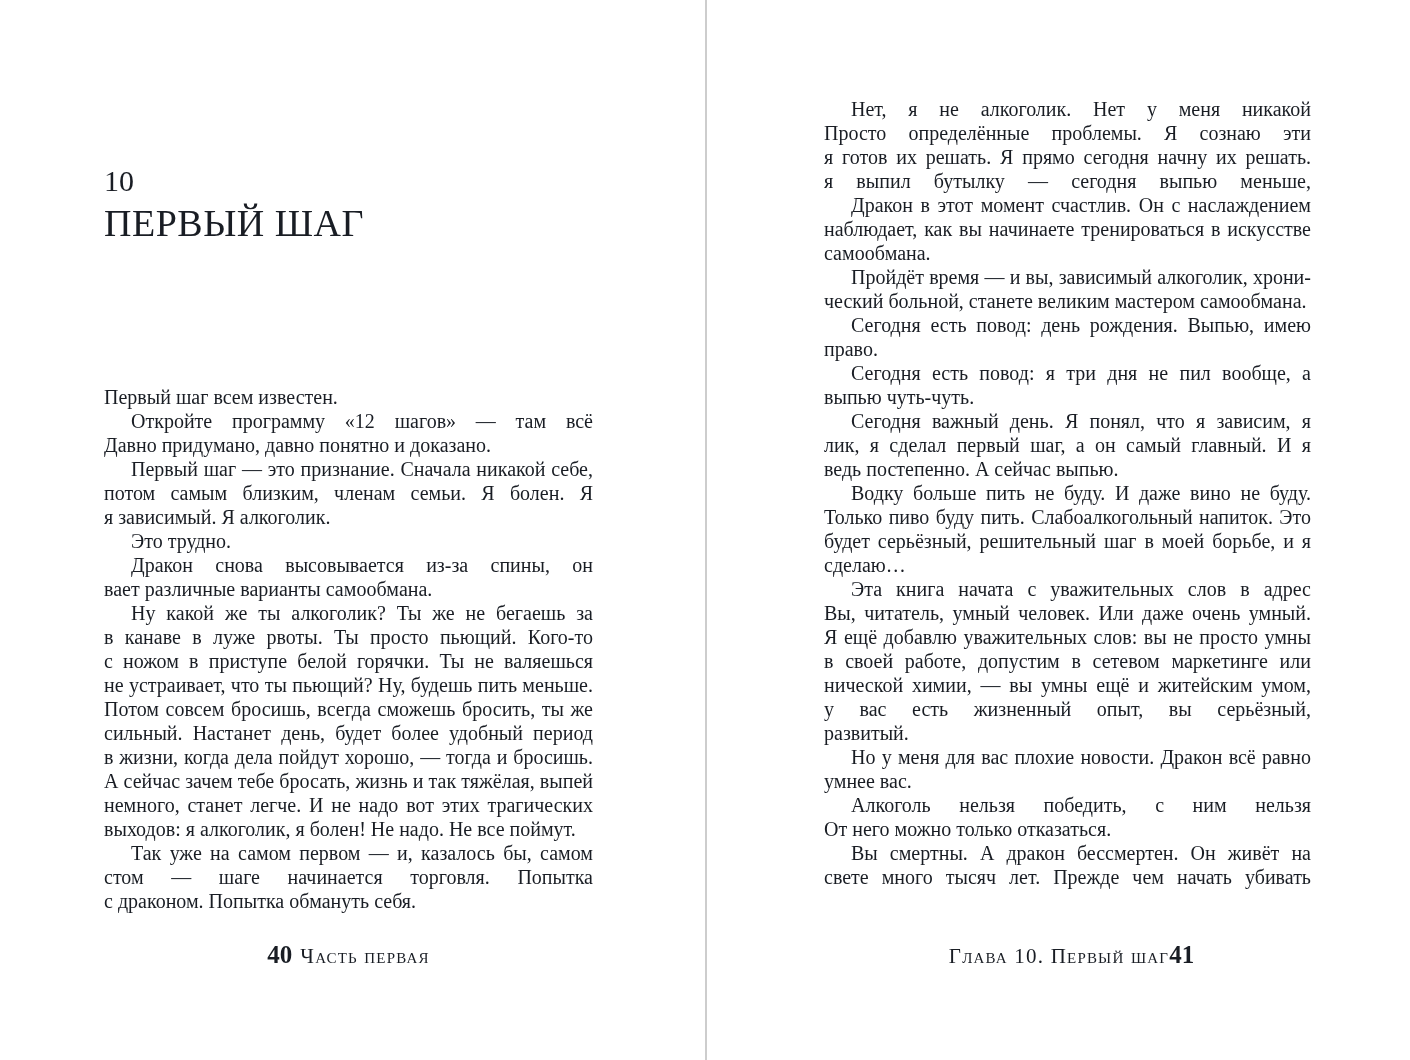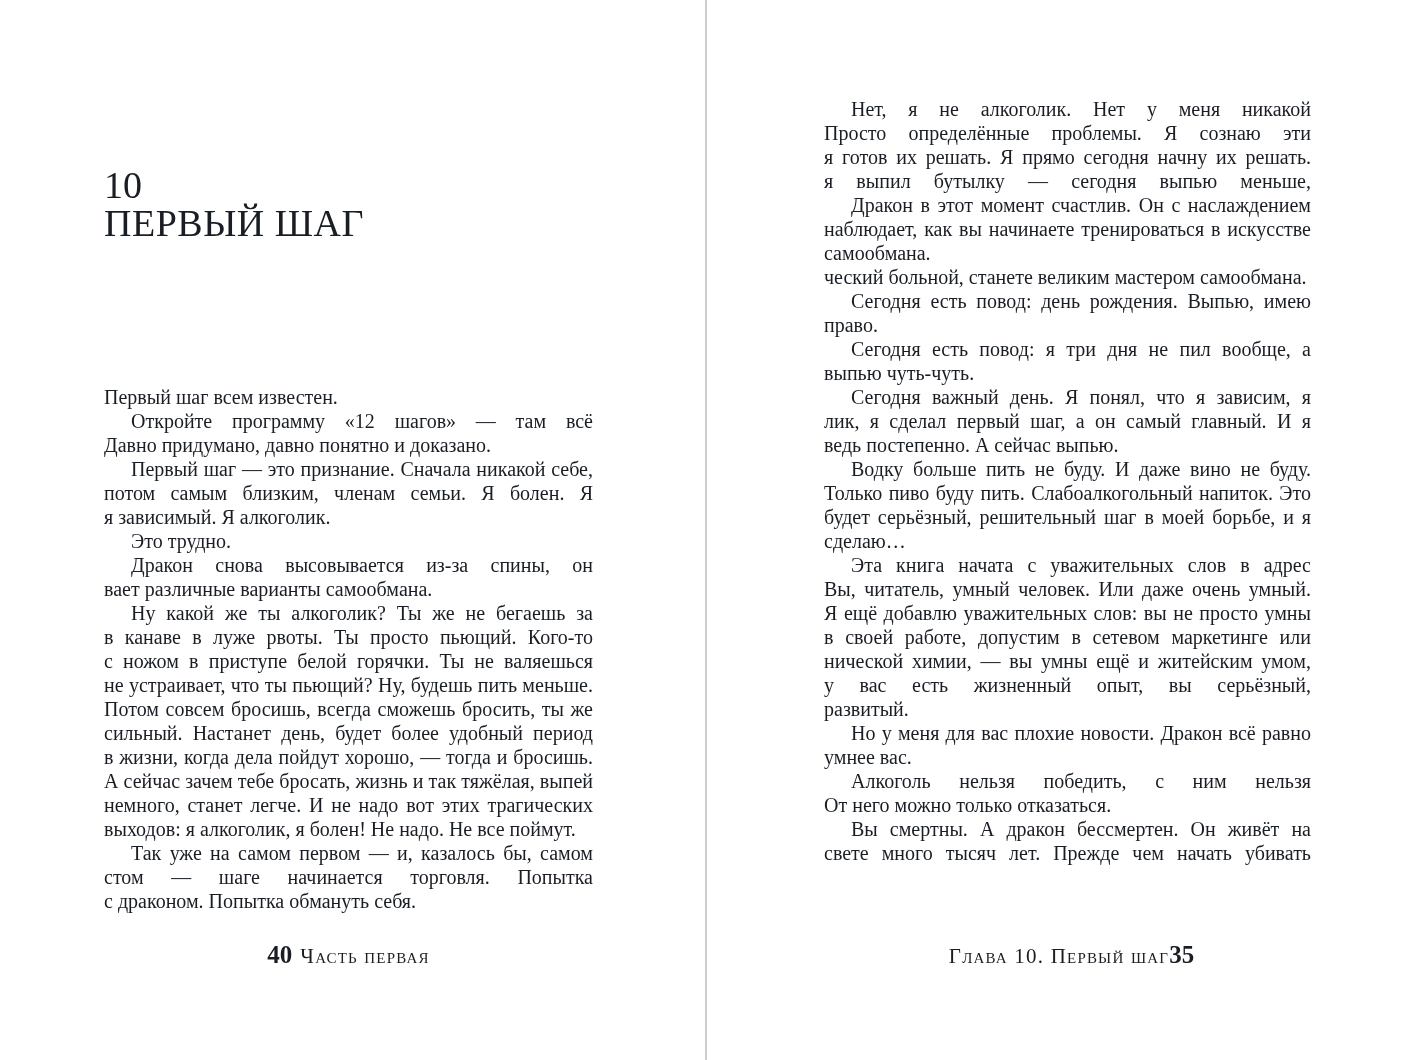--- a/index.html
+++ b/index.html
@@ -24,21 +24,21 @@
     background: #cdcdcd;
   }
 
   .page { position: absolute; top: 0; height: 1060px; }
   .page-left  { left: 104px; width: 489px; }
   .page-right { left: 824px; width: 487px; }
 
   .chapter-number {
     position: absolute;
     top: 166px; left: 0;
-    font-size: 38px;
+    font-size: 30px;
     line-height: 1;
     font-weight: normal;
   }
 
   .chapter-title {
     position: absolute;
     top: 204px; left: 0;
     font-size: 38px;
     line-height: 1;
     font-weight: normal;
@@ -150,20 +150,21 @@
           <div class="line">Просто определённые проблемы. Я сознаю эти проблемы,</div>
           <div class="line">я готов их решать. Я прямо сегодня начну их решать. Вчера</div>
           <div class="line end">я выпил бутылку — сегодня выпью меньше, полбутылки.</div>
         </div>
         <div class="para">
           <div class="line ind">Дракон в этот момент счастлив. Он с наслаждением</div>
           <div class="line">наблюдает, как вы начинаете тренироваться в искусстве</div>
           <div class="line end">самообмана.</div>
         </div>
         <div class="para">
+          <div class="line ind">Пройдёт время — и вы, зависимый алкоголик, хрони-</div>
           <div class="line end">ческий больной, станете великим мастером самообмана.</div>
         </div>
         <div class="para">
           <div class="line ind">Сегодня есть повод: день рождения. Выпью, имею</div>
           <div class="line end">право.</div>
         </div>
         <div class="para">
           <div class="line ind">Сегодня есть повод: я три дня не пил вообще, а теперь</div>
           <div class="line end">выпью чуть-чуть.</div>
         </div>
@@ -195,17 +196,17 @@
           <div class="line ind">Алкоголь нельзя победить, с ним нельзя договориться.</div>
           <div class="line end">От него можно только отказаться.</div>
         </div>
         <div class="para">
           <div class="line ind">Вы смертны. А дракон бессмертен. Он живёт на белом</div>
           <div class="line">свете много тысяч лет. Прежде чем начать убивать лично</div>
         </div>
       </div>
     <div class="footer">
       <span class="running-title">Глава 10. Первый шаг</span>
-      <span class="page-number">35</span>
+      <span class="page-number">41</span>
     </div>
   </div>
 
 </div>
 
 </body></html>

